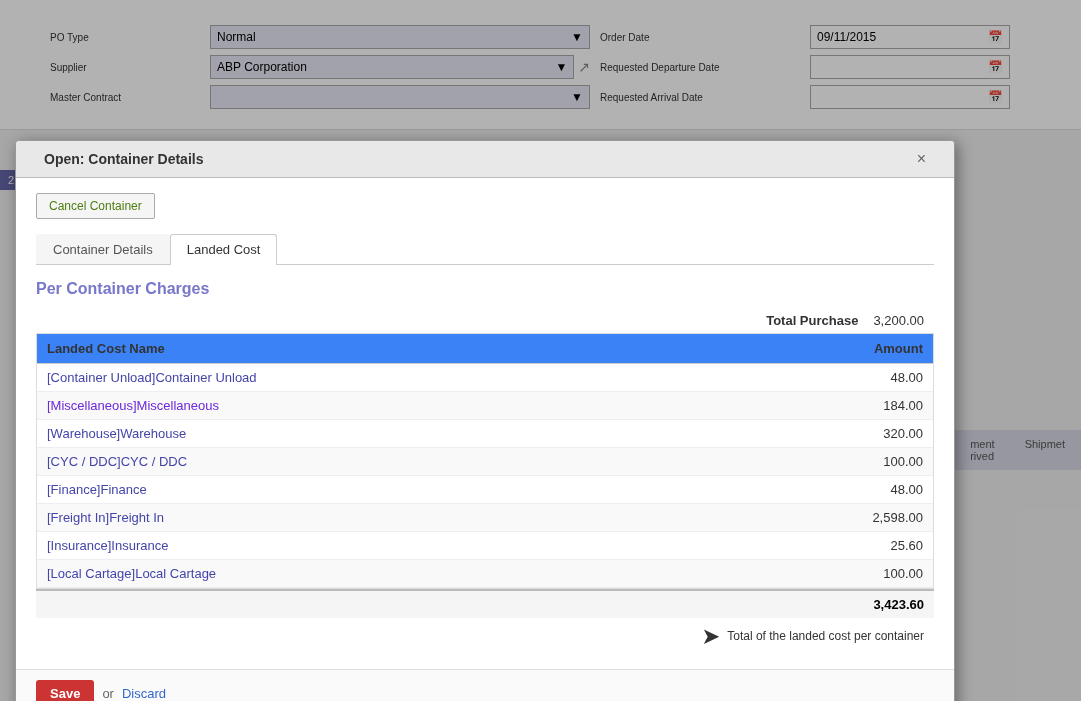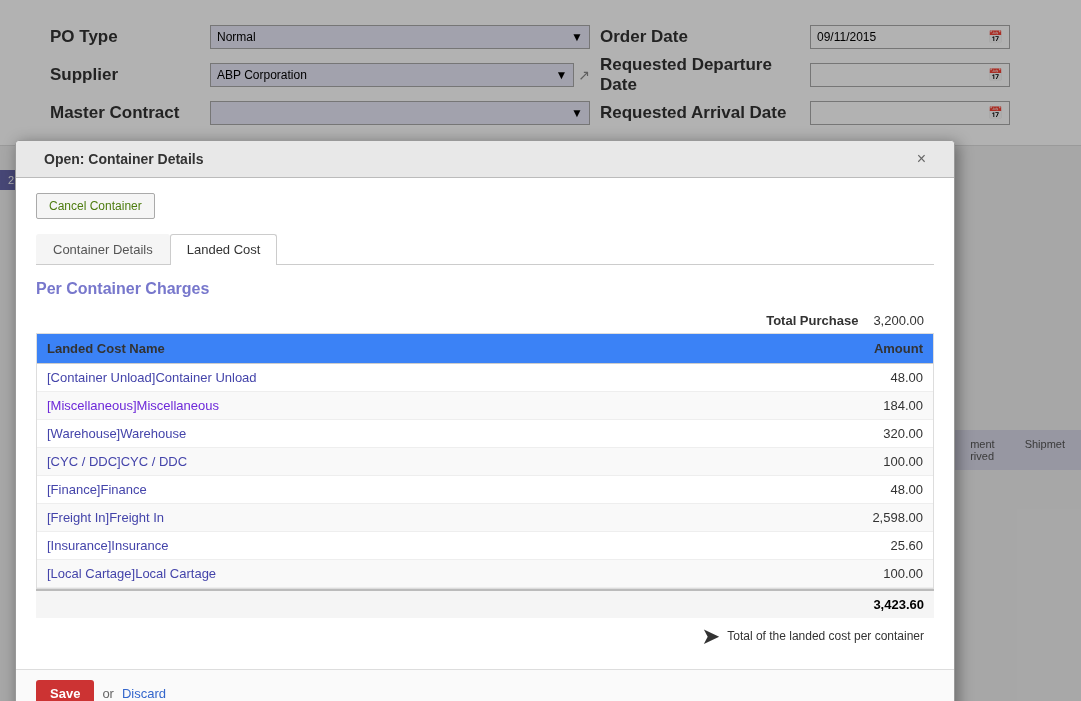--- a/index.html
+++ b/index.html
@@ -42,23 +42,23 @@
 
     .bg-form {
       display: grid;
       grid-template-columns: 150px 380px 200px 200px;
       gap: 6px 10px;
       align-items: center;
       padding: 10px 0;
     }
 
     .bg-label {
-      font-size: 17px;
-      color: #333;
-      font-weight: bold;
+      font-size: 10px;
+      color: #333;
+      font-weight: normal;
     }
 
     .bg-select {
       background: #e8e8f8;
       border: 1px solid #aaa;
       padding: 4px 6px;
       font-size: 12px;
       display: flex;
       align-items: center;
       justify-content: space-between;

